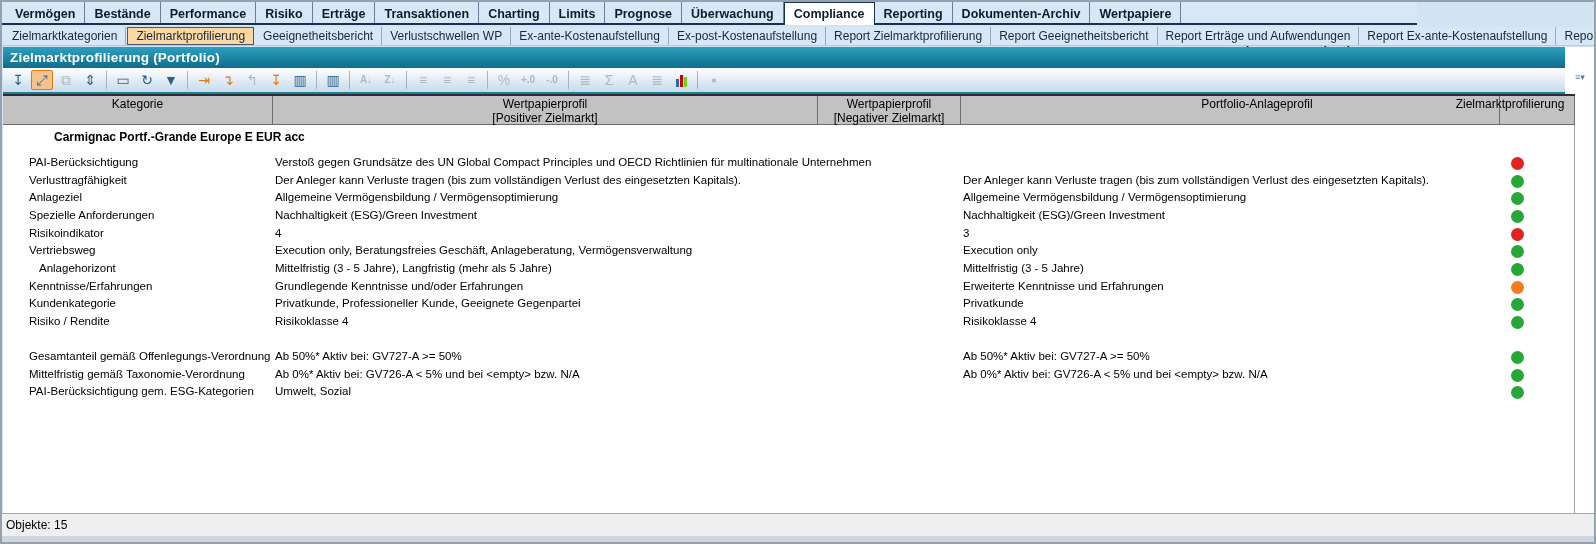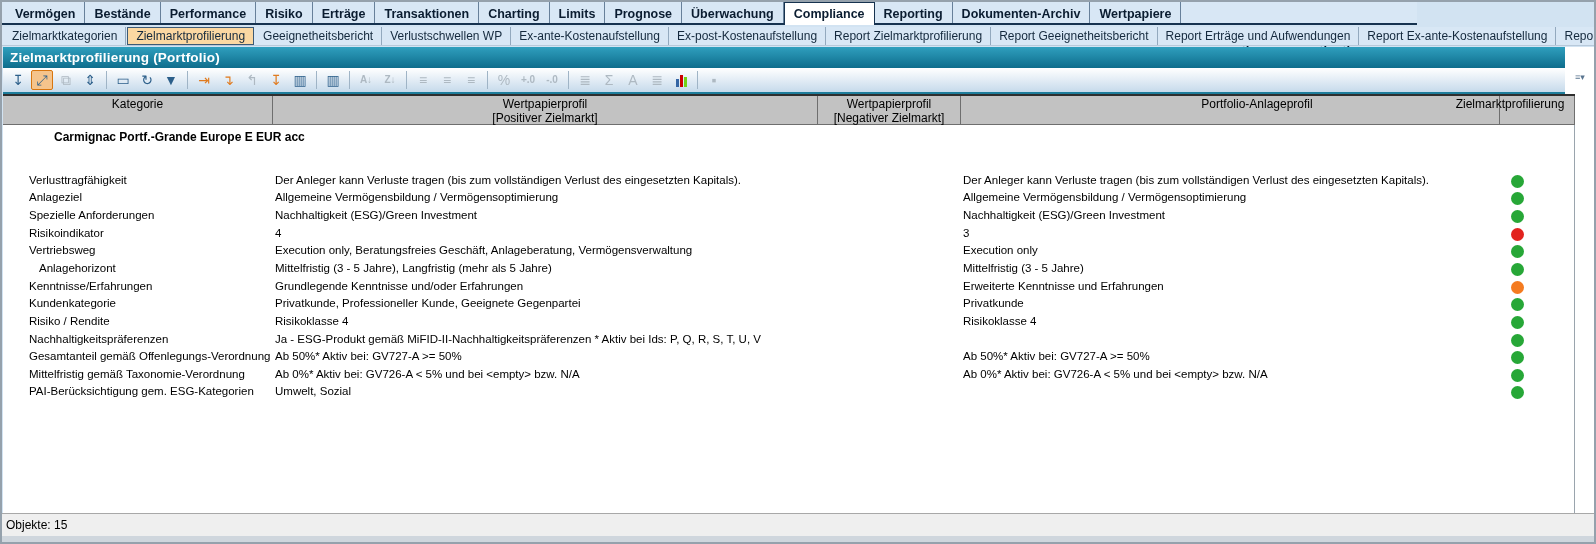--- a/index.html
+++ b/index.html
@@ -172,20 +172,25 @@
       <div class="hcell" style="left: 1012px; width: 485px;">
         <span>Portfolio-Anlageprofil</span>
       </div>
       <div class="hcell" style="left: 1443px; width: 129px;">
         <span>Zielmarktprofilierung</span>
       </div>
     </div>
 
   <div class="tbody" id="tbody">
     <div class="grouprow">Carmignac Portf.-Grande Europe E EUR acc</div>
+  <div class="trow" style="top: 31px;">
+        <div class="cell" style="left: 26px;">PAI-Berücksichtigung</div>
+        <div class="cell" style="left: 272px;">Verstoß gegen Grundsätze des UN Global Compact Principles und OECD Richtlinien für multinationale Unternehmen</div>
+        <div class="dot" style="left: 1508px; background: rgb(226, 35, 30);"></div>
+      </div>
       <div class="trow" style="top: 48.65px;">
         <div class="cell" style="left: 26px;">Verlusttragfähigkeit</div>
         <div class="cell" style="left: 272px;">Der Anleger kann Verluste tragen (bis zum vollständigen Verlust des eingesetzten Kapitals).</div>
         <div class="cell" style="left: 960px;">Der Anleger kann Verluste tragen (bis zum vollständigen Verlust des eingesetzten Kapitals).</div>
         <div class="dot" style="left: 1508px; background: rgb(39, 167, 55);"></div>
       </div>
       <div class="trow" style="top: 66.3px;">
         <div class="cell" style="left: 26px;">Anlageziel</div>
         <div class="cell" style="left: 272px;">Allgemeine Vermögensbildung / Vermögensoptimierung</div>
         <div class="cell" style="left: 960px;">Allgemeine Vermögensbildung / Vermögensoptimierung</div>
@@ -226,25 +231,20 @@
         <div class="cell" style="left: 272px;">Privatkunde, Professioneller Kunde, Geeignete Gegenpartei</div>
         <div class="cell" style="left: 960px;">Privatkunde</div>
         <div class="dot" style="left: 1508px; background: rgb(39, 167, 55);"></div>
       </div>
       <div class="trow" style="top: 189.85px;">
         <div class="cell" style="left: 26px;">Risiko / Rendite</div>
         <div class="cell" style="left: 272px;">Risikoklasse 4</div>
         <div class="cell" style="left: 960px;">Risikoklasse 4</div>
         <div class="dot" style="left: 1508px; background: rgb(39, 167, 55);"></div>
       </div>
-      <div class="trow" style="top: 207.5px;">
-        <div class="cell" style="left: 26px;">Nachhaltigkeitspräferenzen</div>
-        <div class="cell" style="left: 272px;">Ja - ESG-Produkt gemäß MiFID-II-Nachhaltigkeitspräferenzen * Aktiv bei Ids: P, Q, R, S, T, U, V</div>
-        <div class="dot" style="left: 1508px; background: rgb(39, 167, 55);"></div>
-      </div>
       <div class="trow" style="top: 225.15px;">
         <div class="cell" style="left: 26px;">Gesamtanteil gemäß Offenlegungs-Verordnung</div>
         <div class="cell" style="left: 272px;">Ab 50%* Aktiv bei: GV727-A &gt;= 50%</div>
         <div class="cell" style="left: 960px;">Ab 50%* Aktiv bei: GV727-A &gt;= 50%</div>
         <div class="dot" style="left: 1508px; background: rgb(39, 167, 55);"></div>
       </div>
       <div class="trow" style="top: 242.8px;">
         <div class="cell" style="left: 26px;">Mittelfristig gemäß Taxonomie-Verordnung</div>
         <div class="cell" style="left: 272px;">Ab 0%* Aktiv bei: GV726-A &lt; 5% und bei &lt;empty&gt; bzw. N/A</div>
         <div class="cell" style="left: 960px;">Ab 0%* Aktiv bei: GV726-A &lt; 5% und bei &lt;empty&gt; bzw. N/A</div>

